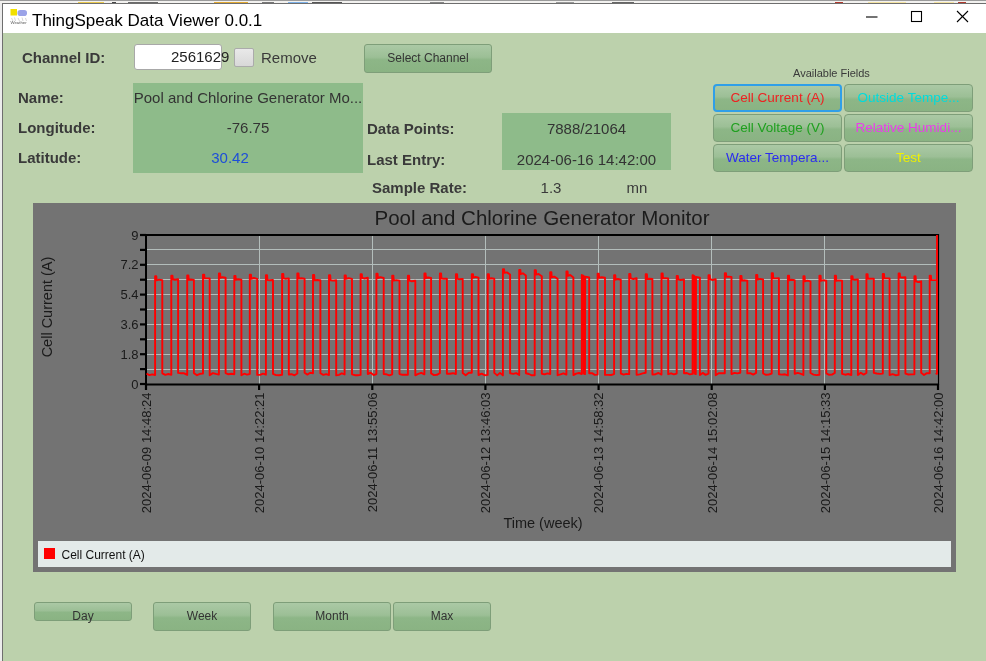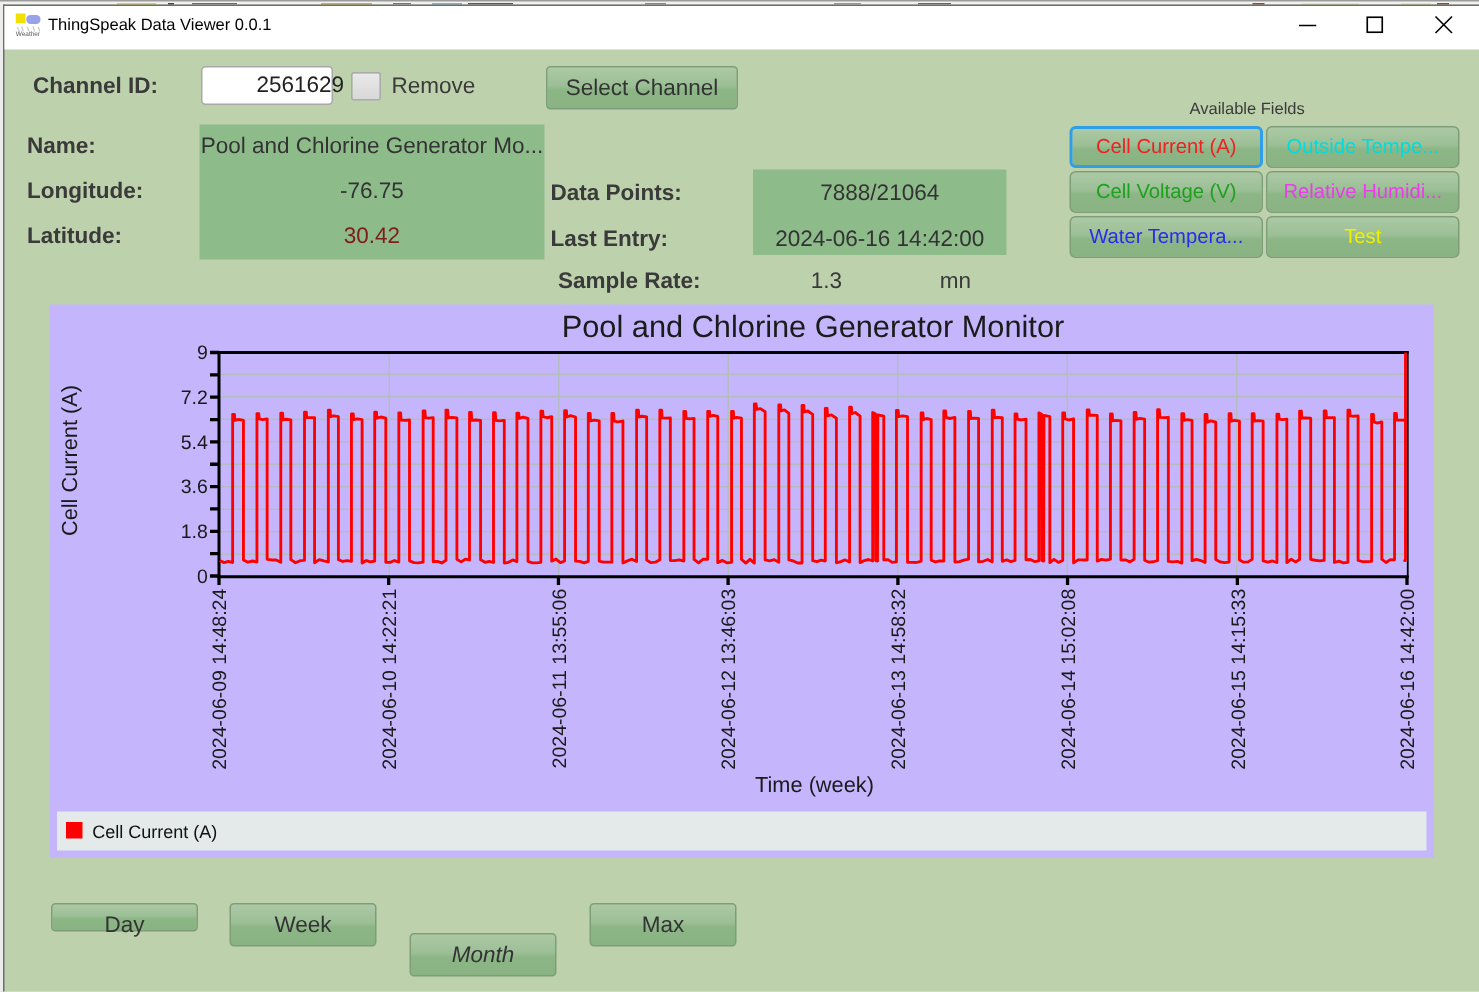--- a/index.html
+++ b/index.html
@@ -2,21 +2,21 @@
 <html><head>
 <meta charset="utf-8">
 <style>
   html,body{margin:0;padding:0;width:986px;height:661px;overflow:hidden;
     font-family:"Liberation Sans",sans-serif;background:#ececec;}
   .abs{position:absolute;}
   .lbl{position:absolute;font-size:15px;color:#3a3a3a;white-space:nowrap;line-height:16px;}
   .r{text-align:left;font-weight:bold;}
   .c{text-align:center;}
   .btn{position:absolute;background:linear-gradient(#abc9a5 0%,#9cbf96 45%,#8db687 55%,#8ab383 100%);
-    border:1px solid #7e9e79;border-radius:3px;font-size:15px;color:#333;
+    border:1px solid #7e9e79;border-radius:3px;font-size:12px;color:#333;
     text-align:center;box-sizing:border-box;}
   .fbtn{position:absolute;left:713px;width:129px;height:28px;line-height:26px;
     background:linear-gradient(#abc9a5 0%,#9cbf96 45%,#8db687 55%,#8ab383 100%);
     border:1px solid #7e9e79;border-radius:4px;font-size:13.5px;text-align:center;box-sizing:border-box;}
 </style>
 </head>
 <body>
 <div id="strip" class="abs" style="left:0;top:0;width:986px;height:3px;background:#f2f1ef;border-top:1px solid #9b9b9b;box-sizing:border-box;">
   <div class="abs" style="left:78px;top:1px;width:26px;height:2px;background:#e9c94f;"></div>
   <div class="abs" style="left:112px;top:1px;width:4px;height:2px;background:#444;"></div>
@@ -34,21 +34,21 @@
   <div class="abs" style="left:958px;top:1px;width:8px;height:2px;background:#b23a2e;"></div>
 </div>
 <div id="win" class="abs" style="left:2px;top:3px;width:984px;height:658px;border-left:1px solid #6e6e6e;border-top:1px solid #6e6e6e;box-sizing:border-box;background:#bcd1ac;"></div>
 <div id="titlebar" class="abs" style="left:3px;top:4px;width:983px;height:29px;background:#fff;"></div>
 <svg class="abs" style="left:10px;top:8px" width="20" height="19" viewBox="0 0 20 19">
   <rect x="0.5" y="1" width="6.5" height="6.5" fill="#f2e000"></rect>
   <rect x="7.5" y="2" width="9.5" height="6" rx="2.8" fill="#9ba3e8"></rect>
   <path d="M1.5 10 l1.5 3 M4.5 9.5 l1 3.5 M8 10 l1.5 3 M12 9.5 l1 3.5 M15.5 10 l1 3" stroke="#c9c9c9" stroke-width="0.8" fill="none"></path>
   <text x="0.5" y="16" font-size="4.3px" fill="#555">Weather</text>
 </svg>
-<div class="abs" style="left:32px;top:11px;font-size:11px;color:#000;">ThingSpeak Data Viewer 0.0.1</div>
+<div class="abs" style="left:32px;top:11px;font-size:17px;color:#000;">ThingSpeak Data Viewer 0.0.1</div>
 <svg class="abs" style="left:860px;top:8px" width="115" height="16" viewBox="0 0 115 16">
   <g stroke="#000" stroke-width="1.1" fill="none">
     <line x1="6" y1="9" x2="17.5" y2="9"></line>
     <rect x="51.5" y="3.5" width="10" height="10"></rect>
     <line x1="97" y1="3" x2="108" y2="14"></line>
       <line x1="108" y1="3" x2="97" y2="14"></line>
   </g>
 </svg>
 
 <div class="lbl r" style="left:22px;top:50px;width:100px;">Channel ID:</div>
@@ -57,40 +57,40 @@
 <div class="abs" style="left:234px;top:48px;width:20px;height:19px;background:linear-gradient(#e9e9e9,#d8d8d8);border:1px solid #ababab;border-radius:2px;box-sizing:border-box;"></div>
 <div class="lbl" style="left:261px;top:50px;">Remove</div>
 <div class="btn" style="left:364px;top:44px;width:128px;height:29px;line-height:27px;">Select Channel</div>
 
 <div class="lbl r" style="left:18px;top:90px;width:100px;">Name:</div>
 <div class="lbl r" style="left:18px;top:120px;width:100px;">Longitude:</div>
 <div class="lbl r" style="left:18px;top:150px;width:100px;">Latitude:</div>
 <div class="abs" style="left:133px;top:83px;width:230px;height:90px;background:#8ebb8a;"></div>
 <div class="lbl c" style="left:133px;top:90px;width:230px;color:#333;">Pool and Chlorine Generator Mo...</div>
 <div class="lbl c" style="left:133px;top:120px;width:230px;color:#333;">-76.75</div>
-<div class="lbl c" style="left:133px;top:150px;width:230px;color:#7f1d1d;">30.42</div>
+<div class="lbl c" style="left:115px;top:150px;width:230px;color:#1d4ed8;">30.42</div>
 
 <div class="lbl r" style="left:367px;top:121px;width:100px;">Data Points:</div>
 <div class="lbl r" style="left:367px;top:152px;width:100px;">Last Entry:</div>
 <div class="lbl r" style="left:372px;top:180px;width:100px;">Sample Rate:</div>
 <div class="abs" style="left:502px;top:113px;width:169px;height:57px;background:#8ebb8a;"></div>
 <div class="lbl c" style="left:502px;top:121px;width:169px;color:#333;">7888/21064</div>
 <div class="lbl c" style="left:502px;top:152px;width:169px;color:#333;">2024-06-16 14:42:00</div>
 <div class="lbl c" style="left:521px;top:180px;width:60px;">1.3</div>
 <div class="lbl c" style="left:607px;top:180px;width:60px;">mn</div>
 
 <div class="lbl" style="left:793px;top:65px;font-size:11px;">Available Fields</div>
 <div class="fbtn" style="top:84px;border:2px solid #2f9fe8;line-height:24px;color:#ee2222;">Cell Current (A)</div>
 <div class="fbtn" style="left:844px;top:84px;color:#00dcdc;">Outside Tempe...</div>
 <div class="fbtn" style="top:114px;color:#1fa01f;">Cell Voltage (V)</div>
 <div class="fbtn" style="left:844px;top:114px;color:#eb3ceb;">Relative Humidi...</div>
 <div class="fbtn" style="top:144px;color:#2b2bf0;">Water Tempera...</div>
 <div class="fbtn" style="left:844px;top:144px;color:#f0f000;">Test</div>
 
-<div class="abs" style="left:33px;top:203px;width:923px;height:369px;background:#c4b5fd;">
+<div class="abs" style="left:33px;top:203px;width:923px;height:369px;background:#737373;">
 <svg width="923" height="369" viewBox="0 0 923 369" font-family="Liberation Sans, sans-serif">
   <text x="509" y="21.5" text-anchor="middle" font-size="20.5px" fill="#1b1b1b">Pool and Chlorine Generator Monitor</text>
 <g stroke="#b3bdbb" stroke-width="1">
 <line x1="114" x2="905" y1="166.5" y2="166.5"></line>
 <line x1="114" x2="905" y1="151.5" y2="151.5"></line>
 <line x1="114" x2="905" y1="136.5" y2="136.5"></line>
 <line x1="114" x2="905" y1="121.5" y2="121.5"></line>
 <line x1="114" x2="905" y1="106.5" y2="106.5"></line>
 <line x1="114" x2="905" y1="91.5" y2="91.5"></line>
 <line x1="114" x2="905" y1="76.5" y2="76.5"></line>
@@ -152,14 +152,14 @@
   <text x="510" y="325" text-anchor="middle" font-size="14.5px" fill="#1a1a1a">Time (week)</text>
   <path d="M113.5 170.7 L116.4 172.1 L119.2 171.3 L122.1 172.0 L122.1 73.2 L123.3 73.2 L123.6 77.3 L126.1 76.6 L129.3 77.3 L129.3 170.3 L132.3 171.8 L135.3 171.0 L138.3 171.7 L138.3 72.8 L139.5 72.8 L139.8 76.3 L142.0 76.8 L145.1 76.3 L145.1 169.9 L148.1 170.3 L151.1 170.3 L154.2 171.9 L154.2 72.4 L155.4 72.4 L155.7 76.9 L157.9 76.5 L160.9 76.9 L160.9 170.1 L164.0 172.2 L167.0 170.8 L170.0 170.6 L170.0 71.7 L171.2 71.7 L171.5 75.4 L173.7 75.4 L176.7 75.4 L176.7 172.2 L179.8 170.1 L182.8 170.9 L185.9 171.6 L185.9 70.4 L187.1 70.4 L187.4 74.8 L189.5 74.2 L192.6 74.8 L192.6 170.1 L195.5 171.3 L198.4 170.8 L201.3 171.2 L201.3 72.9 L202.5 72.9 L202.8 76.8 L205.2 76.3 L208.4 76.8 L208.4 172.3 L211.2 170.7 L214.0 171.6 L216.8 171.0 L216.8 71.8 L218.0 71.8 L218.3 75.8 L220.8 75.0 L224.2 75.8 L224.2 171.9 L227.1 171.9 L230.0 170.7 L232.9 171.7 L232.9 72.2 L234.1 72.2 L234.4 77.0 L236.8 77.3 L240.0 77.0 L240.0 170.9 L243.0 172.1 L246.0 172.2 L249.1 171.8 L249.1 70.9 L250.3 70.9 L250.6 75.4 L252.8 75.8 L255.8 75.4 L255.8 171.5 L258.6 171.2 L261.5 172.3 L264.3 170.5 L264.3 70.4 L265.5 70.4 L265.8 75.6 L268.3 75.2 L271.6 75.6 L271.6 169.8 L274.4 171.6 L277.2 169.8 L280.0 170.3 L280.0 72.0 L281.2 72.0 L281.5 77.2 L284.1 77.0 L287.4 77.2 L287.4 170.2 L290.3 171.9 L293.2 171.2 L296.0 172.0 L296.0 72.1 L297.2 72.1 L297.5 77.3 L300.0 77.6 L303.2 77.3 L303.2 172.4 L306.0 171.9 L308.8 170.3 L311.6 171.4 L311.6 72.4 L312.8 72.4 L313.1 75.9 L315.7 75.1 L319.0 75.9 L319.0 171.3 L321.9 172.2 L324.7 172.2 L327.6 171.9 L327.6 71.1 L328.8 71.1 L329.1 74.8 L331.6 75.5 L334.8 74.8 L334.8 171.1 L337.7 169.7 L340.6 172.1 L343.4 171.0 L343.4 70.8 L344.6 70.8 L344.9 75.0 L347.4 74.1 L350.7 75.0 L350.7 171.1 L353.5 171.3 L356.4 172.3 L359.2 171.3 L359.2 72.6 L360.4 72.6 L360.7 77.6 L363.2 77.1 L366.5 77.6 L366.5 171.1 L369.3 171.7 L372.1 171.7 L374.9 171.8 L374.9 72.6 L376.1 72.6 L376.4 77.7 L378.9 78.3 L382.3 77.7 L382.3 172.3 L385.3 170.9 L388.3 169.8 L391.4 171.3 L391.4 70.4 L392.6 70.4 L392.9 75.0 L395.1 74.5 L398.1 75.0 L398.1 170.4 L401.0 172.1 L403.9 171.8 L406.9 170.1 L406.9 70.4 L408.1 70.4 L408.4 75.6 L410.7 75.8 L413.9 75.6 L413.9 170.7 L416.9 170.7 L419.9 170.2 L422.9 171.0 L422.9 71.2 L424.1 71.2 L424.4 75.9 L426.6 76.3 L429.7 75.9 L429.7 169.9 L432.7 172.2 L435.8 169.8 L438.8 169.8 L438.8 71.2 L440.0 71.2 L440.3 74.6 L442.5 73.9 L445.5 74.6 L445.5 172.1 L448.6 170.6 L451.6 172.2 L454.7 171.9 L454.7 71.3 L455.9 71.3 L456.2 75.7 L458.3 75.3 L461.3 75.7 L461.3 169.9 L464.2 172.4 L467.0 169.9 L469.9 172.4 L469.9 66.3 L471.1 66.3 L471.4 69.9 L473.9 69.4 L477.1 71.5 L477.1 170.3 L480.2 170.9 L483.2 170.1 L486.2 171.9 L486.2 67.0 L487.4 67.0 L487.7 71.0 L489.9 70.3 L492.9 72.6 L492.9 170.3 L495.9 171.0 L498.8 172.3 L501.7 172.3 L501.7 67.3 L502.9 67.3 L503.2 71.6 L505.6 71.0 L508.8 73.2 L508.8 170.8 L511.6 171.4 L514.4 170.4 L517.2 171.0 L517.2 69.2 L518.4 69.2 L518.7 74.2 L521.3 73.6 L524.6 75.8 L524.6 172.2 L527.5 171.4 L530.4 170.3 L533.4 171.6 L533.4 68.5 L534.6 68.5 L534.9 72.8 L537.2 72.0 L540.4 74.4 L540.4 172.1 L543.2 170.7 L546.0 170.0 L548.8 171.0 L548.8 72.0 L550.6 72.8 L550.8 170.7 L552.0 171.1 L552.2 73.6 L556.2 74.4 L556.2 170.3 L559.0 170.1 L561.8 171.9 L564.6 171.6 L564.6 70.6 L565.8 70.6 L566.1 74.8 L568.7 74.3 L572.0 74.8 L572.0 171.9 L575.0 171.9 L578.0 172.0 L581.1 171.1 L581.1 72.3 L582.3 72.3 L582.6 76.7 L584.8 76.0 L587.8 76.7 L587.8 170.5 L590.6 171.6 L593.4 170.9 L596.2 171.1 L596.2 71.0 L597.4 71.0 L597.7 75.3 L600.3 76.0 L603.6 75.3 L603.6 171.7 L606.6 171.4 L609.6 170.4 L612.7 169.8 L612.7 71.3 L613.9 71.3 L614.2 76.0 L616.4 75.8 L619.4 76.0 L619.4 171.6 L622.5 171.2 L625.5 170.0 L628.5 171.6 L628.5 70.5 L629.7 70.5 L630.0 75.4 L632.2 75.2 L635.2 75.4 L635.2 171.2 L638.1 170.3 L640.9 171.4 L643.7 170.6 L643.7 72.9 L644.9 72.9 L645.2 76.4 L647.7 77.0 L651.0 76.4 L651.0 170.2 L653.9 170.0 L656.7 171.4 L659.6 170.9 L659.6 72.2 L661.4 73.1 L661.6 170.7 L662.8 171.1 L663.0 73.9 L666.9 74.7 L666.9 172.1 L669.7 169.9 L672.6 171.9 L675.5 170.7 L675.5 72.3 L676.7 72.3 L677.0 76.2 L679.5 77.0 L682.7 76.2 L682.7 172.3 L685.7 170.2 L688.7 170.3 L691.8 170.3 L691.8 70.2 L693.0 70.2 L693.3 73.9 L695.5 73.7 L698.5 73.9 L698.5 171.1 L701.4 169.9 L704.4 170.4 L707.3 169.8 L707.3 73.0 L708.5 73.0 L708.8 77.6 L711.1 77.3 L714.3 77.6 L714.3 170.4 L717.2 170.2 L720.2 171.6 L723.1 169.9 L723.1 72.0 L724.3 72.0 L724.6 76.5 L727.0 75.9 L730.1 76.5 L730.1 170.5 L733.0 171.8 L735.8 171.5 L738.7 170.7 L738.7 70.1 L739.9 70.1 L740.2 75.2 L742.7 75.4 L745.9 75.2 L745.9 171.3 L748.9 171.6 L751.9 171.3 L754.9 172.4 L754.9 72.8 L756.1 72.8 L756.4 77.2 L758.7 76.8 L761.7 77.2 L761.7 170.8 L764.6 169.9 L767.5 170.7 L770.4 172.0 L770.4 73.2 L771.6 73.2 L771.9 78.4 L774.3 77.6 L777.5 78.4 L777.5 170.0 L780.5 171.6 L783.4 172.1 L786.4 171.7 L786.4 72.7 L787.6 72.7 L787.9 77.8 L790.2 77.2 L793.3 77.8 L793.3 170.3 L796.2 171.8 L799.0 171.6 L801.8 169.9 L801.8 72.8 L803.0 72.8 L803.3 77.7 L805.8 77.4 L809.1 77.7 L809.1 170.9 L812.2 171.7 L815.2 171.0 L818.3 172.0 L818.3 73.1 L819.5 73.1 L819.8 76.4 L821.9 76.7 L824.9 76.4 L824.9 172.1 L827.8 169.8 L830.6 171.6 L833.4 170.0 L833.4 71.1 L834.6 71.1 L834.9 75.8 L837.4 75.6 L840.8 75.8 L840.8 169.9 L843.8 170.5 L846.8 170.9 L849.8 170.6 L849.8 71.0 L851.0 71.0 L851.3 75.4 L853.5 75.4 L856.6 75.4 L856.6 172.0 L859.6 171.1 L862.6 172.2 L865.6 171.9 L865.6 70.5 L866.8 70.5 L867.1 74.3 L869.3 74.5 L872.4 74.3 L872.4 170.6 L875.4 171.5 L878.4 171.4 L881.4 171.3 L881.4 73.3 L882.6 73.3 L882.9 78.3 L885.2 79.1 L888.2 78.3 L888.2 169.8 L891.0 172.0 L893.9 170.1 L896.7 170.2 L896.7 72.6 L897.9 72.6 L898.2 77.0 L900.7 77.1 L904.0 77.0 L904.0 170.5 L903.4 170.7 L904.0 170.7 L904.0 32.0" fill="none" stroke="#ff0000" stroke-width="1.9" stroke-linejoin="round"></path>
   <rect x="5" y="338" width="913" height="26" fill="#e3eae9"></rect>
   <rect x="11" y="345" width="11" height="11" fill="#ff0000"></rect>
   <text x="28.5" y="355.5" font-size="12px" fill="#111">Cell Current (A)</text>
 </svg>
 </div>
 
 <div class="btn" style="left:34px;top:602px;width:98px;height:19px;line-height:27px;">Day</div>
 <div class="btn" style="left:153px;top:602px;width:98px;height:29px;line-height:27px;">Week</div>
-<div class="btn" style="left:273px;top:622px;width:98px;height:29px;line-height:27px;font-style:italic;">Month</div>
+<div class="btn" style="left:273px;top:602px;width:118px;height:29px;line-height:27px;">Month</div>
 <div class="btn" style="left:393px;top:602px;width:98px;height:29px;line-height:27px;">Max</div>
 
 </body></html>

